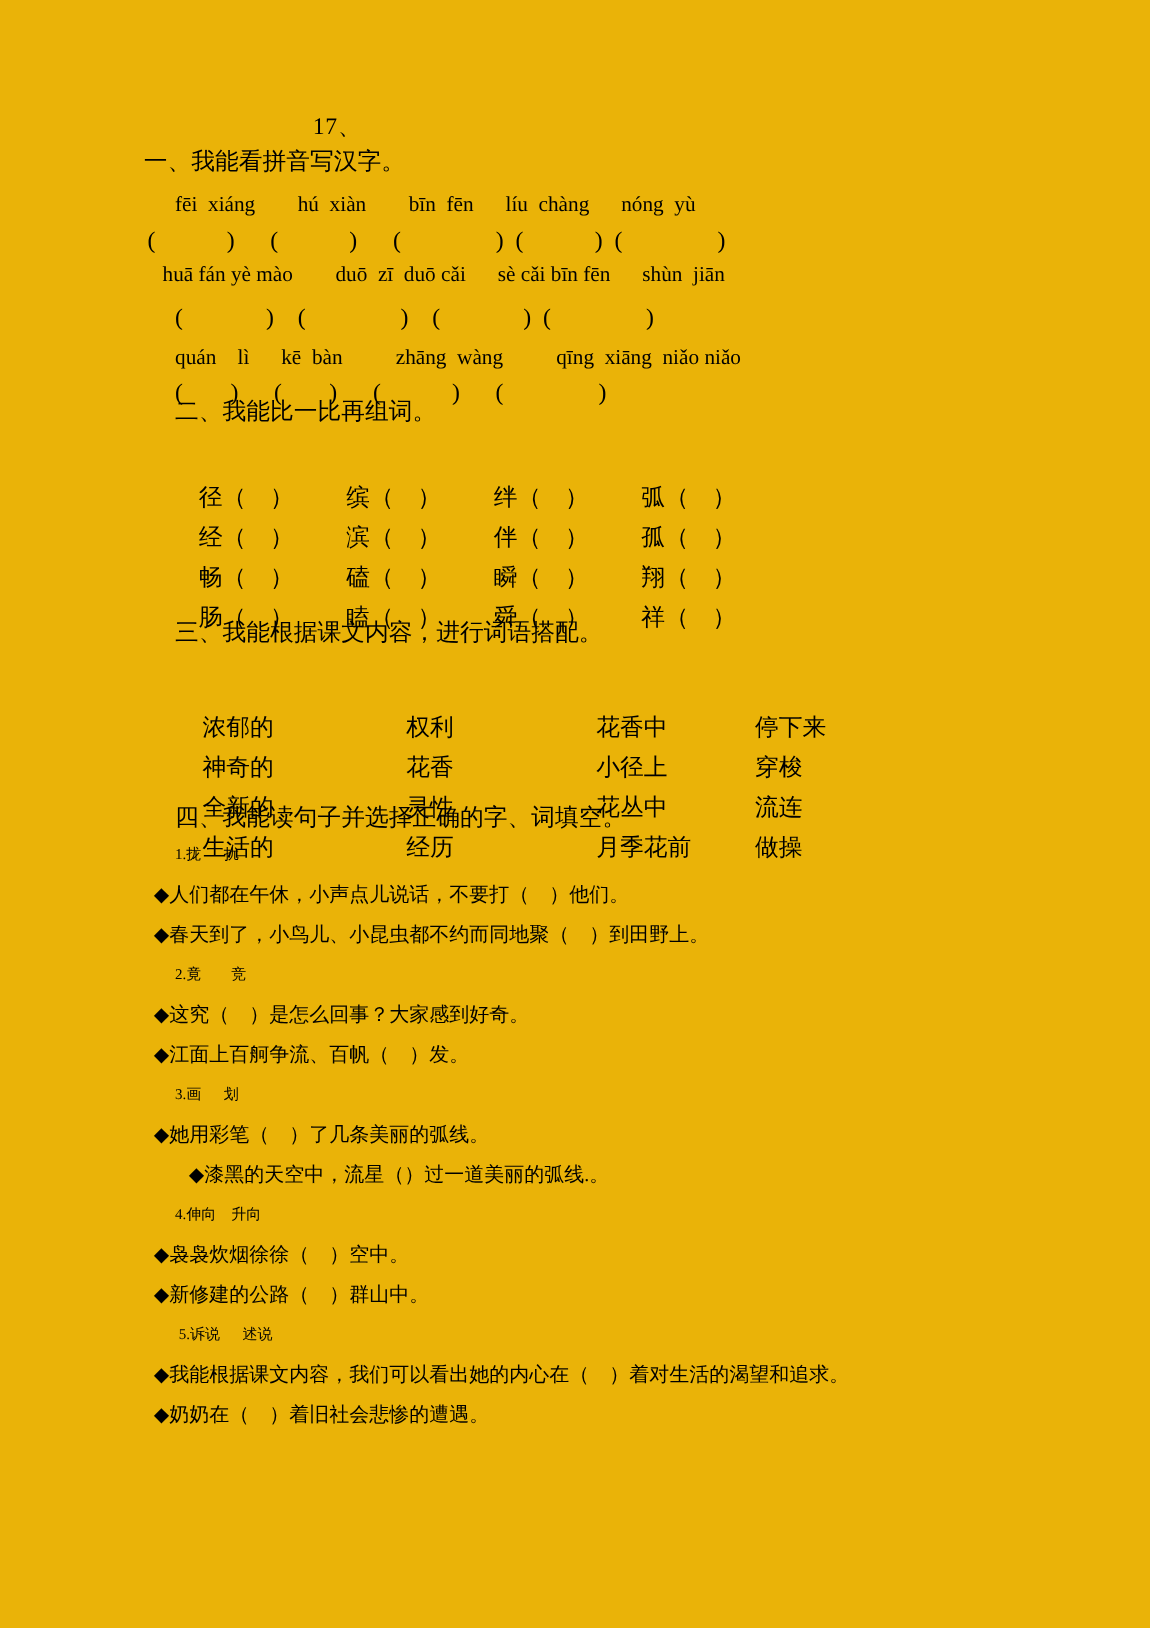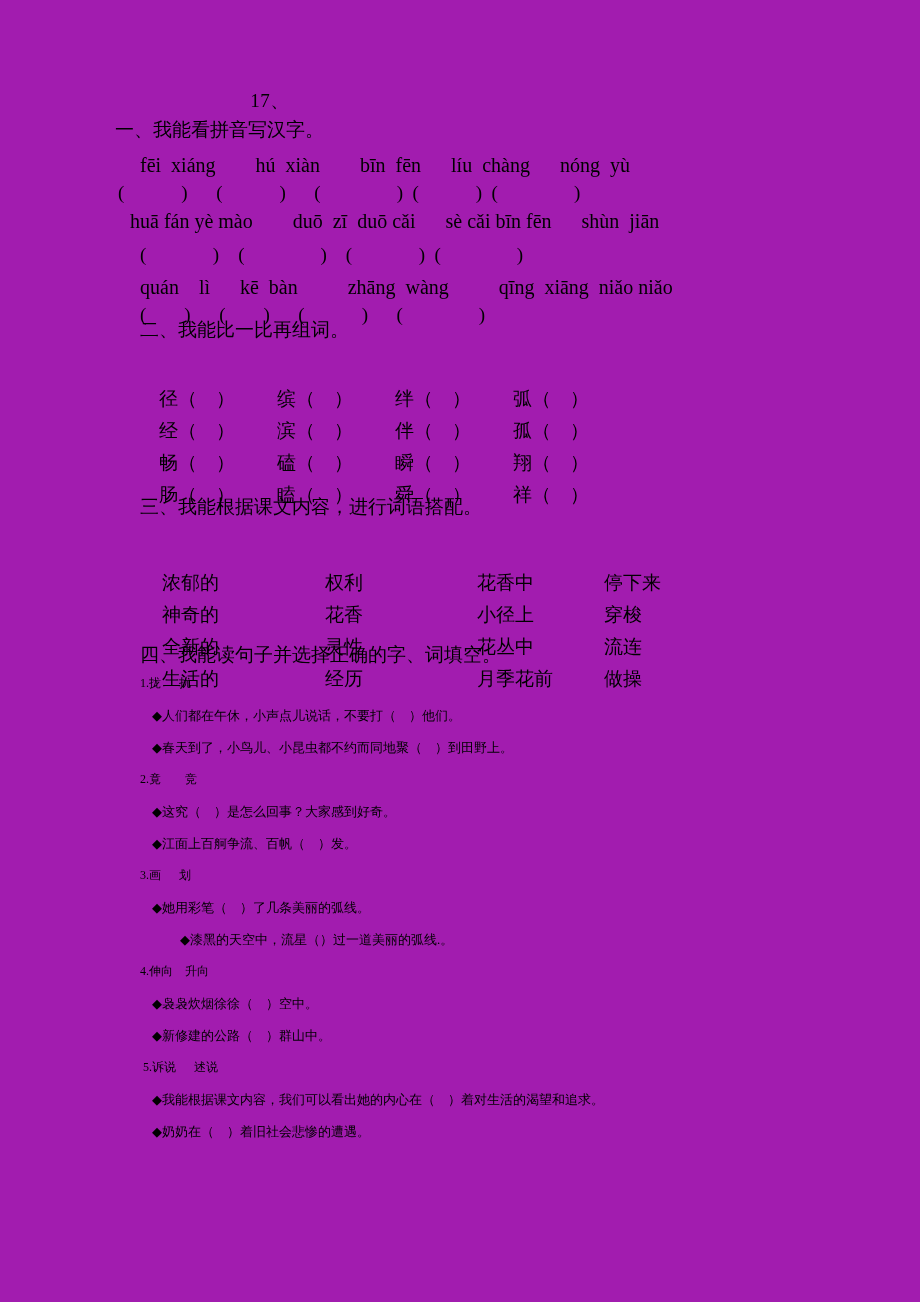--- a/index.html
+++ b/index.html
@@ -12,21 +12,21 @@
     height: 1302px;
     position: relative;
     font-family: "Liberation Serif", "DejaVu Serif", serif;
     color: #000000;
     overflow: hidden;
   }
   .page {
     position: relative;
     width: 920px;
     height: 1302px;
-    background: #a21caf;
+    background: #eab308;
   }
 
   
   .doc-title {
     position: absolute;
     left: 0;
     top: 88px;
     width: 540px;
     text-align: center;
     font-size: 19px;
@@ -42,21 +42,21 @@
     line-height: 1;
   }
   .heading {
     font-size: 19px;
   }
 
   
   .pinyin-row {
     position: absolute;
     left: 115px;
-    font-size: 20px;
+    font-size: 17px;
     white-space: pre;
     font-family: "Liberation Serif", "DejaVu Serif", serif;
     line-height: 1;
   }
   .bracket-row {
     position: absolute;
     left: 115px;
     font-size: 19px;
     white-space: pre;
     line-height: 1;
@@ -94,22 +94,22 @@
   
   .choice {
     position: absolute;
     left: 140px;
     font-size: 12px;
     white-space: pre;
     line-height: 1;
   }
   .bullet-line {
     position: absolute;
-    left: 152px;
-    font-size: 13px;
+    left: 123px;
+    font-size: 16px;
     white-space: pre;
     line-height: 1;
   }
 </style>
 </head>
 <body>
 
 <div class="page">
 
   <div class="doc-title">17、</div>

